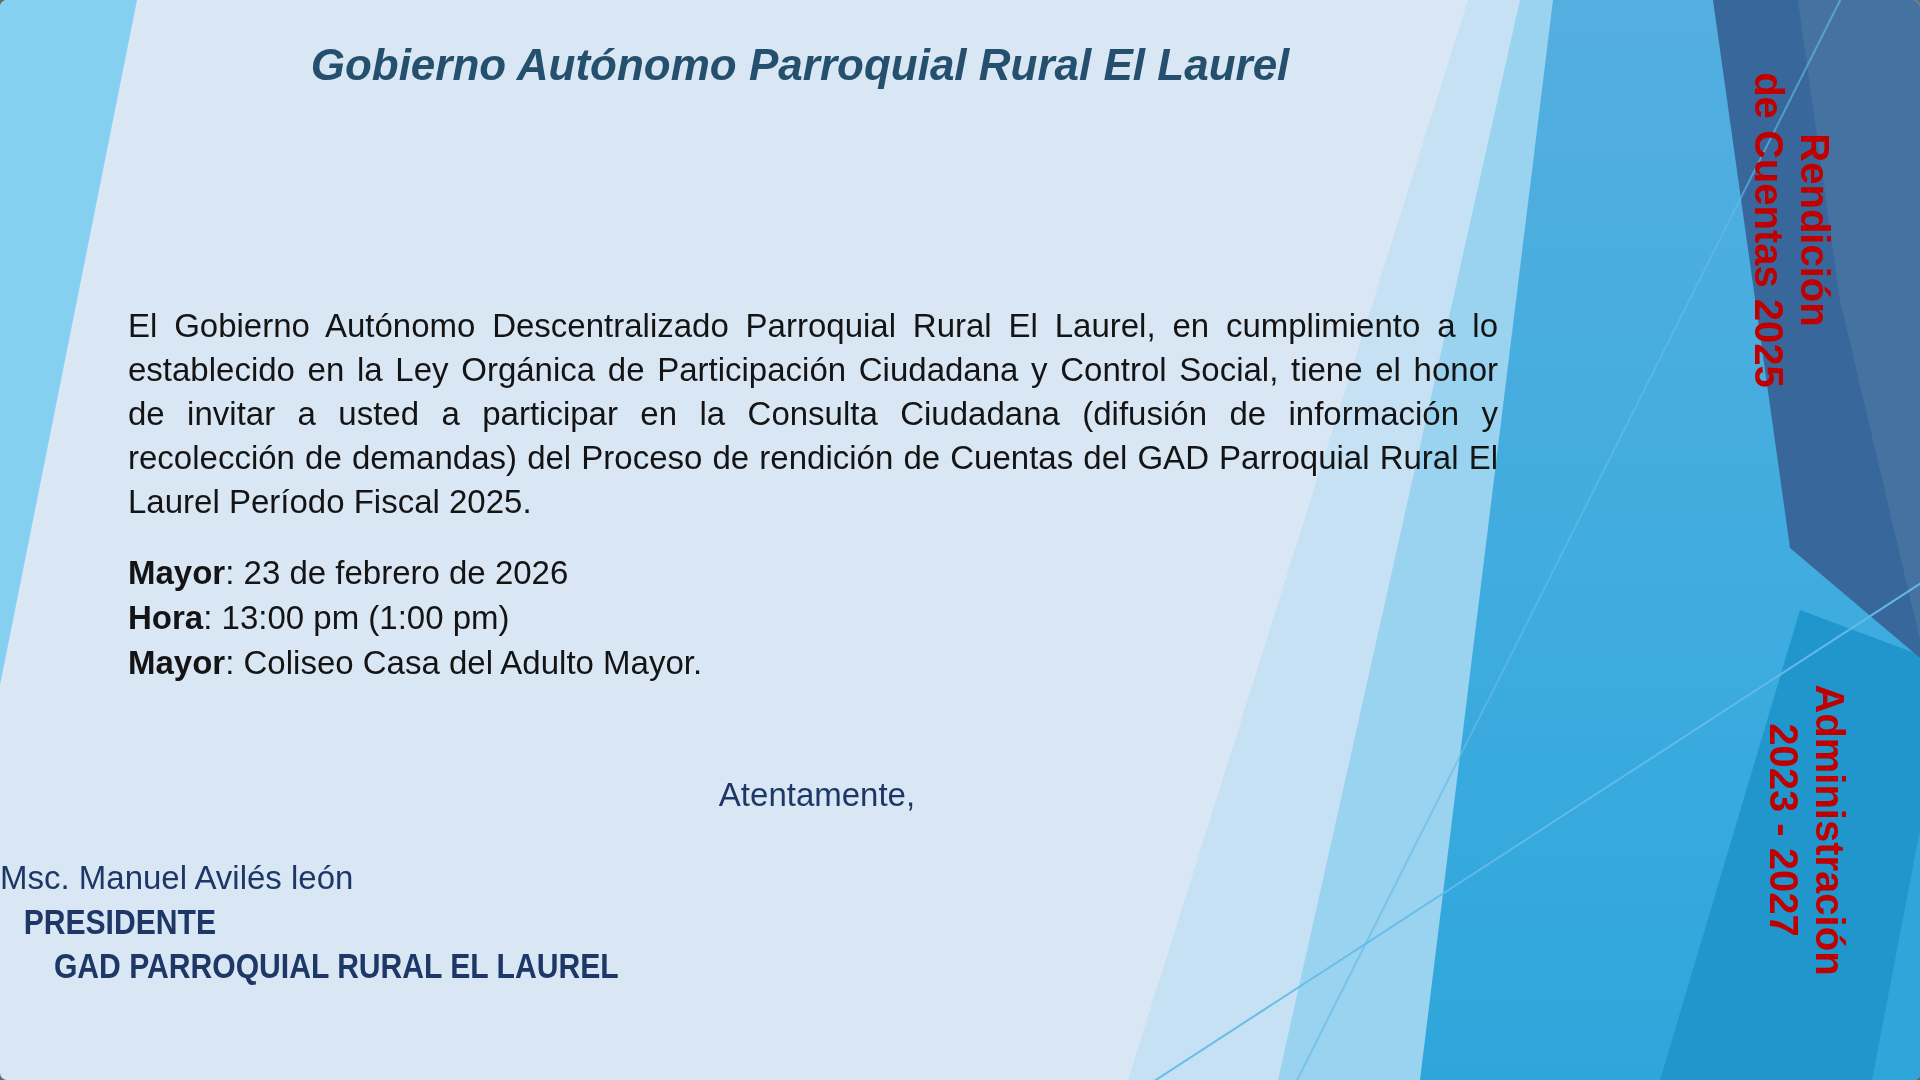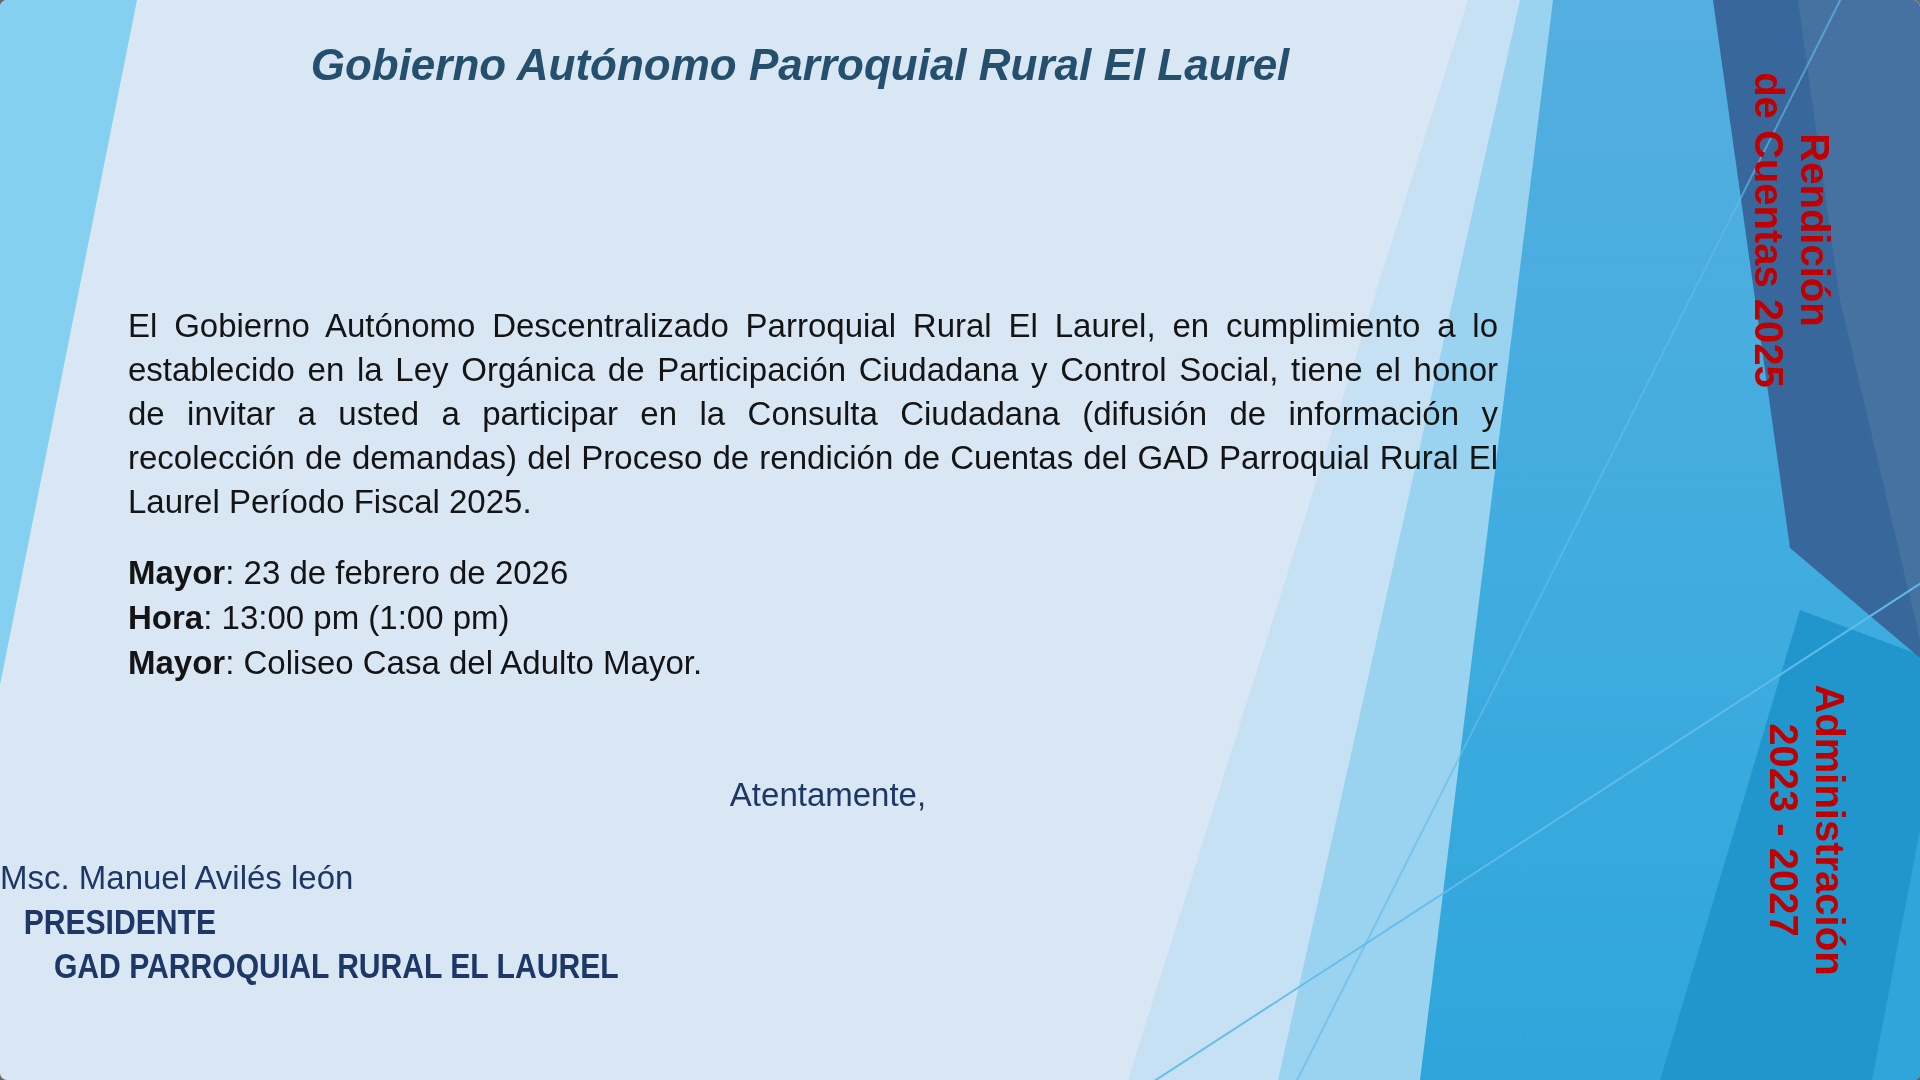--- a/index.html
+++ b/index.html
@@ -77,21 +77,21 @@
     left:128px;top:304px;width:1370px;
     font-size:33px;line-height:44px;
     color:#141414;text-align:justify;
   }
   .details{
     left:128px;top:550px;
     font-size:33px;line-height:45px;color:#141414;
   }
   .details b{font-weight:bold;}
   .closing{
-    left:13px;top:776px;width:1630px;text-align:center;
+    left:2px;top:776px;width:1630px;text-align:center;
     font-size:33px;color:#1D3767;
   }
   .signature{
     left:0;top:856px;width:1630px;text-align:left;
     font-size:33px;line-height:44px;color:#1D3767;
   }
   .signature .strong{font-weight:bold;font-size:35px;margin-left:8px;}
   
   .banner{
     position:absolute;z-index:6;

